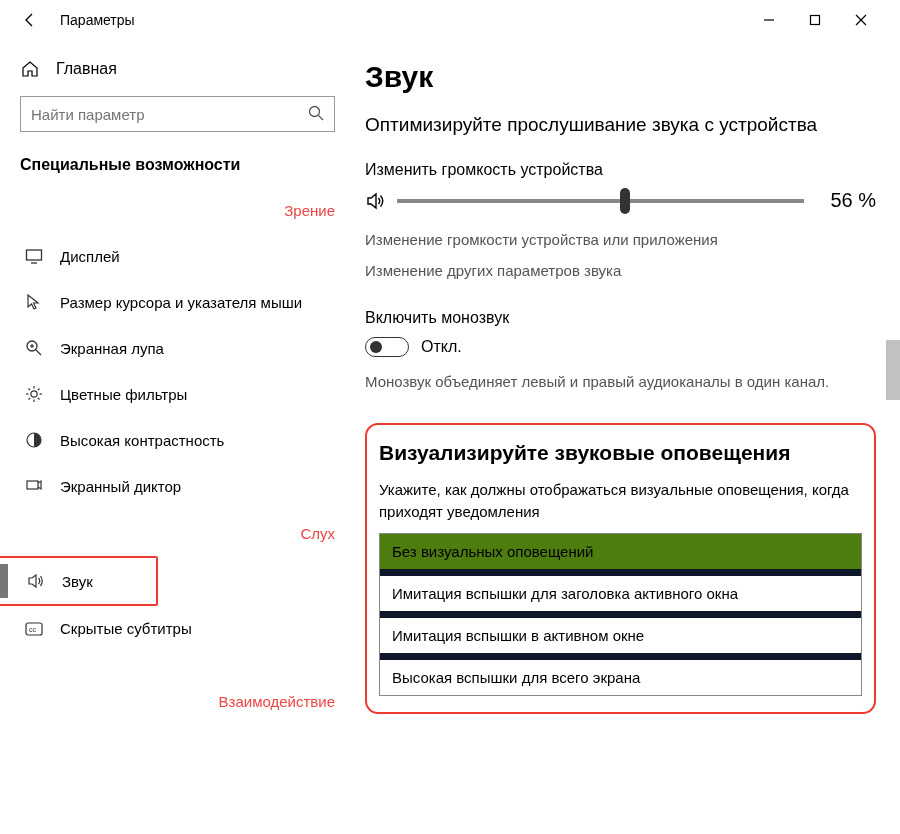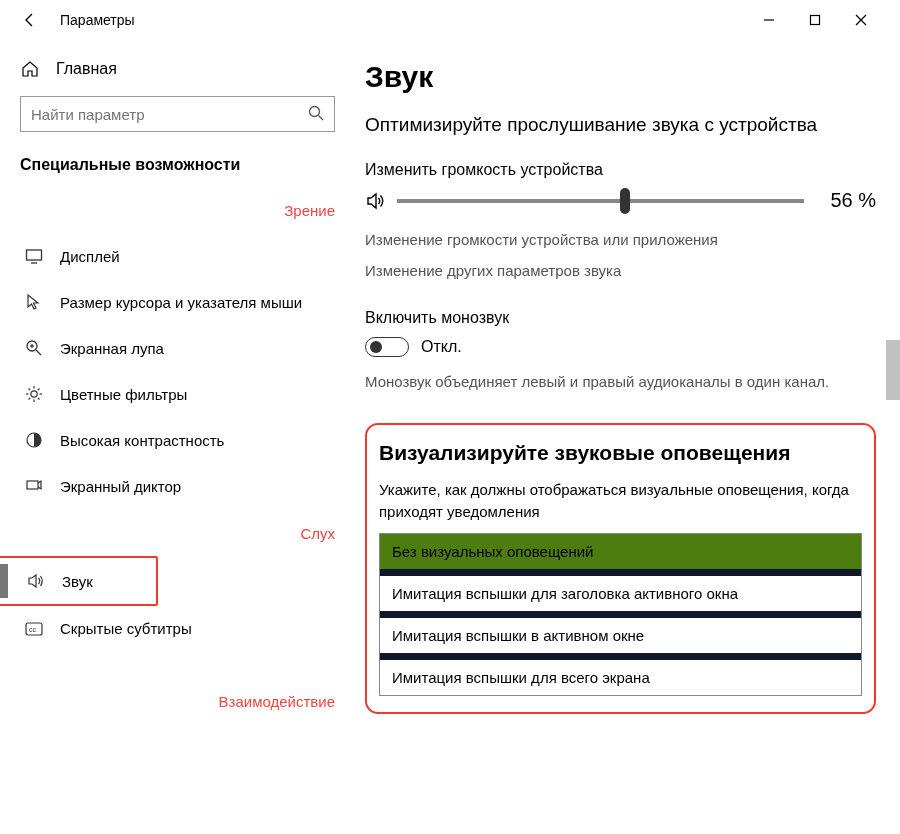--- a/index.html
+++ b/index.html
@@ -254,21 +254,21 @@
     </div>
     <div class="desc">Монозвук объединяет левый и правый аудиоканалы в один канал.</div>
 
     <div class="red-box">
       <h2>Визуализируйте звуковые оповещения</h2>
       <div class="sub">Укажите, как должны отображаться визуальные оповещения, когда приходят уведомления</div>
       <div class="listbox">
         <div class="option selected">Без визуальных оповещений</div>
         <div class="option">Имитация вспышки для заголовка активного окна</div>
         <div class="option">Имитация вспышки в активном окне</div>
-        <div class="option">Имитация вспышки для всего экрана</div>
+        <div class="option">Высокая вспышки для всего экрана</div>
       </div>
     </div>
 
     <div class="scrollbar-right">
       <div class="scrollbar-thumb"></div>
     </div>
   </div>
 </div>
 
 </body></html>

